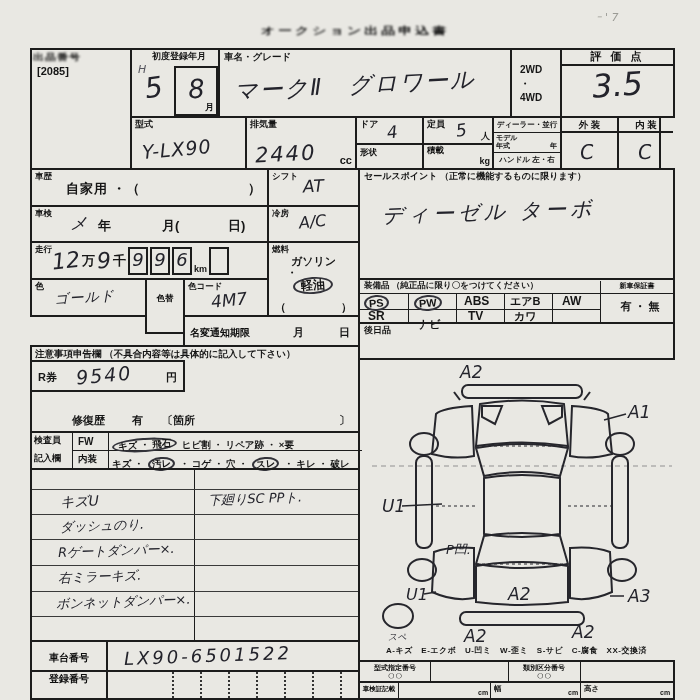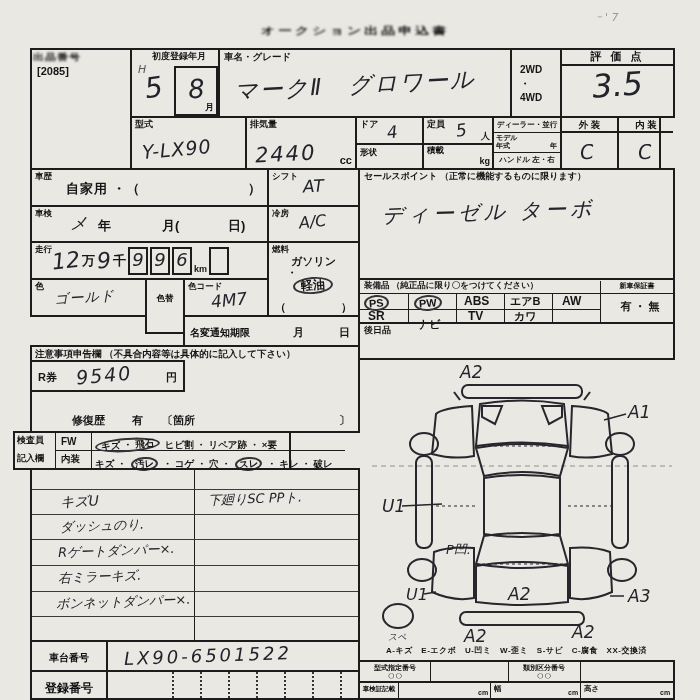--- a/index.html
+++ b/index.html
@@ -201,21 +201,21 @@
   </div>
 
   <div class="bx" style="left:30px;top:345px;width:330px;height:88px;">
     <div class="abs lbl" style="left:3px;top:2px;font-size:9.5px;">注意事項申告欄 （不具合内容等は具体的に記入して下さい）</div>
     <span class="abs lbl" style="left:40px;bottom:5px;font-size:11px;">修復歴</span>
     <span class="abs lbl" style="left:100px;bottom:5px;font-size:11px;">有</span>
     <span class="abs lbl" style="left:130px;bottom:5px;font-size:11px;">〔箇所</span>
     <span class="abs lbl" style="right:8px;bottom:5px;font-size:11px;">〕</span>
   </div>
 
-  <div class="bx" style="left:13px;top:431px;width:278px;height:39px;">
+  <div class="bx" style="left:30px;top:431px;width:330px;height:39px;">
     <div class="abs" style="left:40px;top:0;height:100%;border-left:1.5px solid #1c1c1c;"></div>
     <div class="abs" style="left:76px;top:0;height:100%;border-left:1.5px solid #1c1c1c;"></div>
     <div class="abs" style="left:40px;top:17px;width:290px;border-top:1.5px solid #1c1c1c;"></div>
     <span class="abs lbl" style="left:2px;top:3px;font-size:9px;">検査員</span>
     <span class="abs lbl" style="left:2px;top:21px;font-size:9px;">記入欄</span>
     <span class="abs lbl" style="left:46px;top:3px;font-size:10px;">FW</span>
     <span class="abs lbl" style="left:46px;top:21px;font-size:9.5px;">内装</span>
     <div class="abs" style="left:80px;top:1px;white-space:nowrap;">
       <span class="circ lbl" style="font-size:9.5px;padding:0 4px;">キズ ・ 飛石</span>
       <span class="lbl" style="font-size:9.5px;">ヒビ割 ・ リペア跡 ・ ×要</span>
@@ -243,21 +243,21 @@
     <div class="abs hw" style="left:26px;top:74px;font-size:13px;transform:rotate(-2deg);">Rゲートダンパー×.</div>
     <div class="abs hw" style="left:26px;top:100px;font-size:13px;transform:rotate(-2deg);">右ミラーキズ.</div>
     <div class="abs hw" style="left:24px;top:125px;font-size:13px;transform:rotate(-2deg);">ボンネットダンパー×.</div>
   </div>
 
   <div class="bx" style="left:30px;top:640px;width:330px;height:32px;">
     <div class="abs sm" style="left:0;top:0;width:76px;height:100%;border-right:2px solid #1c1c1c;text-align:center;font-size:10px;padding-top:9px;">車台番号</div>
     <div class="abs hw" style="left:92px;top:5px;font-size:18px;letter-spacing:3px;transform:rotate(-2deg);">LX90-6501522</div>
   </div>
   <div class="bx" style="left:30px;top:670px;width:330px;height:30px;">
-    <div class="abs sm" style="left:0;top:0;width:76px;height:100%;border-right:2px solid #1c1c1c;text-align:center;font-size:12px;padding-top:8px;">登録番号</div>
+    <div class="abs sm" style="left:0;top:0;width:76px;height:100%;border-right:2px solid #1c1c1c;text-align:center;font-size:10px;">登録番号</div>
     <div class="abs" style="left:140px;top:0;height:100%;border-left:2px dotted #333;"></div>
     <div class="abs" style="left:168px;top:0;height:100%;border-left:2px dotted #333;"></div>
     <div class="abs" style="left:196px;top:0;height:100%;border-left:2px dotted #333;"></div>
     <div class="abs" style="left:224px;top:0;height:100%;border-left:2px dotted #333;"></div>
     <div class="abs" style="left:252px;top:0;height:100%;border-left:2px dotted #333;"></div>
     <div class="abs" style="left:280px;top:0;height:100%;border-left:2px dotted #333;"></div>
     <div class="abs" style="left:308px;top:0;height:100%;border-left:2px dotted #333;"></div>
   </div>
 
   <svg class="abs" style="left:372px;top:356px;" width="300" height="290" viewBox="0 0 300 290">

